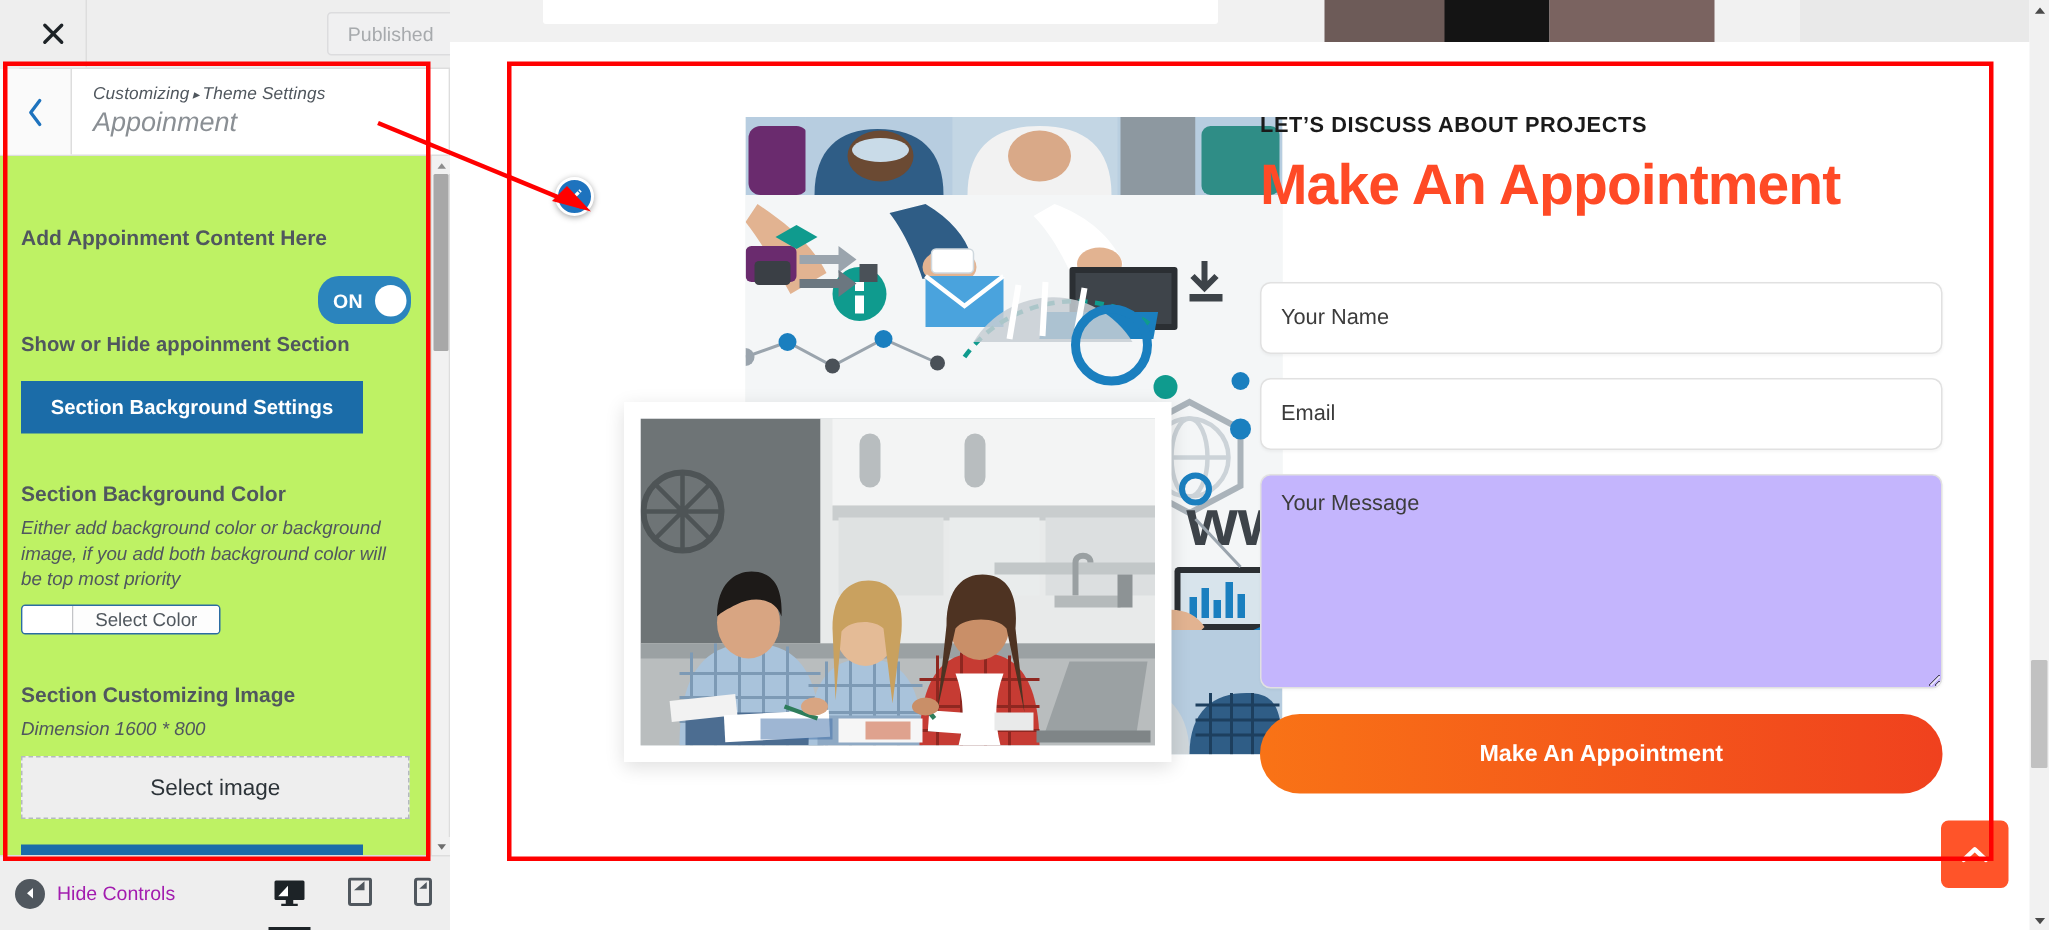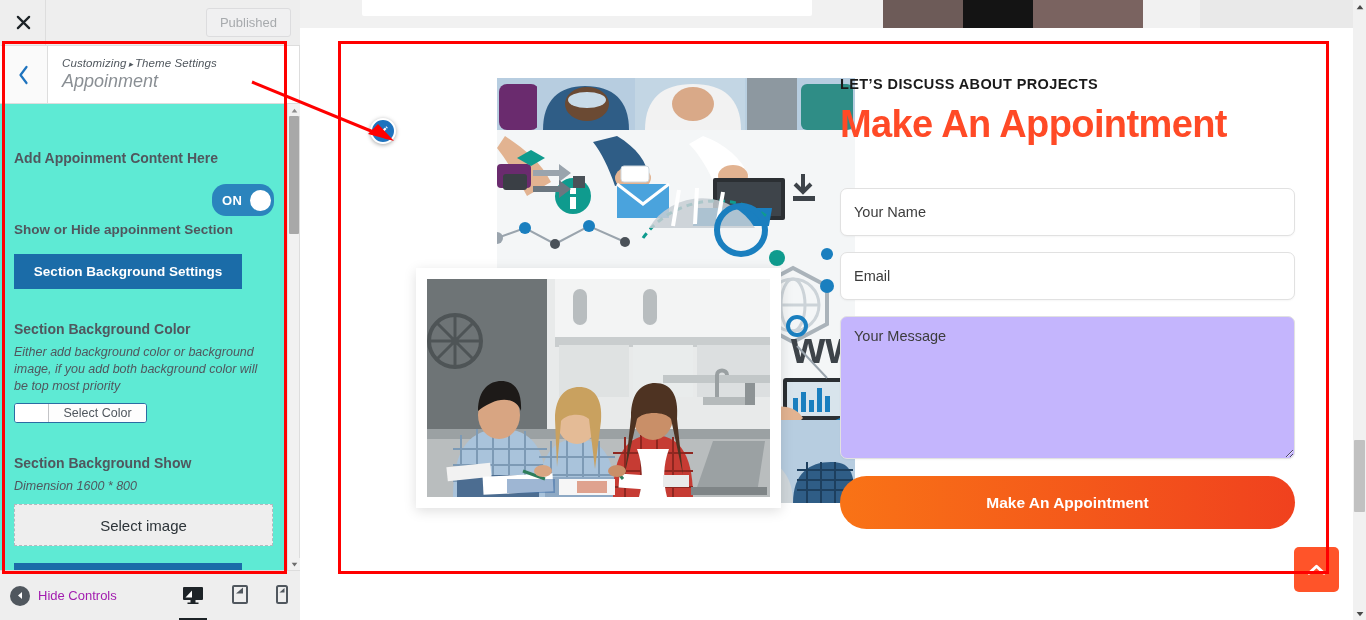--- a/index.html
+++ b/index.html
@@ -10,21 +10,21 @@
     background: #fff;
   }
   #root { position: relative; width: 1366px; height: 620px; background: #fff; }
 
   
   .customizer {
     position: absolute; left: 0; top: 0; width: 300px; height: 620px;
     background: #eee; border-right: 1px solid #ddd;
   }
   .cz-topbar {
-    position: absolute; left: 1px; top: 0; width: 300px; height: 46px;
+    position: absolute; left: 13px; top: 0; width: 300px; height: 46px;
     background: #eee; border-bottom: 1px solid #ddd;
     display: flex; align-items: center;
   }
   .cz-close {
     width: 45px; height: 45px; display: flex; align-items: center; justify-content: center;
     border-right: 1px solid #ddd; background: #eee; cursor: pointer;
   }
   .cz-close svg { width: 15px; height: 15px; }
   .cz-topbar-spacer { flex: 1; }
   .cz-publish {
@@ -43,21 +43,21 @@
     border-right: 1px solid #ddd; background: #fafafa; cursor: pointer;
   }
   .cz-back svg { width: 13px; height: 20px; }
   .cz-titles { padding-left: 14px; }
   .cz-breadcrumb { font-size: 11.5px; color: #50575e; letter-spacing: .1px; }
   .cz-breadcrumb .sep { color: #50575e; font-size: 9px; padding: 0 2px; }
   .cz-section-title { font-size: 18px; color: #8a8f94; font-weight: 400; margin-top: 1px; line-height: 22px; }
 
   .cz-body {
     position: absolute; left: 0; top: 104px; width: 288px; height: 466px;
-    background: #5eead4; padding: 14px 14px 0 14px; overflow: hidden;
+    background: #bef264; padding: 14px 14px 0 14px; overflow: hidden;
   }
   .ctrl-heading { font-size: 14px; font-weight: 700; color: #50575e; margin: 32px 0 0 0; }
   .ctrl-heading.first { margin-top: 32px; }
   .toggle-row { display: flex; justify-content: flex-end; margin-top: 18px; }
   .toggle {
     width: 62px; height: 32px; border-radius: 14px; background: #2b84bd;
     display: flex; align-items: center; justify-content: flex-start;
     padding: 0 3px; cursor: pointer; position: relative;
   }
   .toggle .tg-label { color: #fff; font-size: 13px; font-weight: 700; margin-left: 7px; letter-spacing: .3px; }
@@ -260,21 +260,21 @@
       <button class="blue-btn">Section Background Settings</button>
 
       <div class="ctrl-heading">Section Background Color</div>
       <div class="ctrl-desc">Either add background color or background image, if you add both background color will be top most priority</div>
 
       <div class="color-picker">
         <div class="color-swatch"></div>
         <div class="color-label">Select Color</div>
       </div>
 
-      <div class="ctrl-heading">Section Background Show</div>
+      <div class="ctrl-heading">Section Customizing Image</div>
       <div class="ctrl-desc">Dimension 1600 * 800</div>
 
       <div class="select-image">Select image</div>
 
       <button class="blue-btn">Section Content Settings</button>
     </div>
 
     <div class="cz-scrollbar">
       <div class="cz-scroll-arrow">
         <svg viewBox="0 0 8 6">

